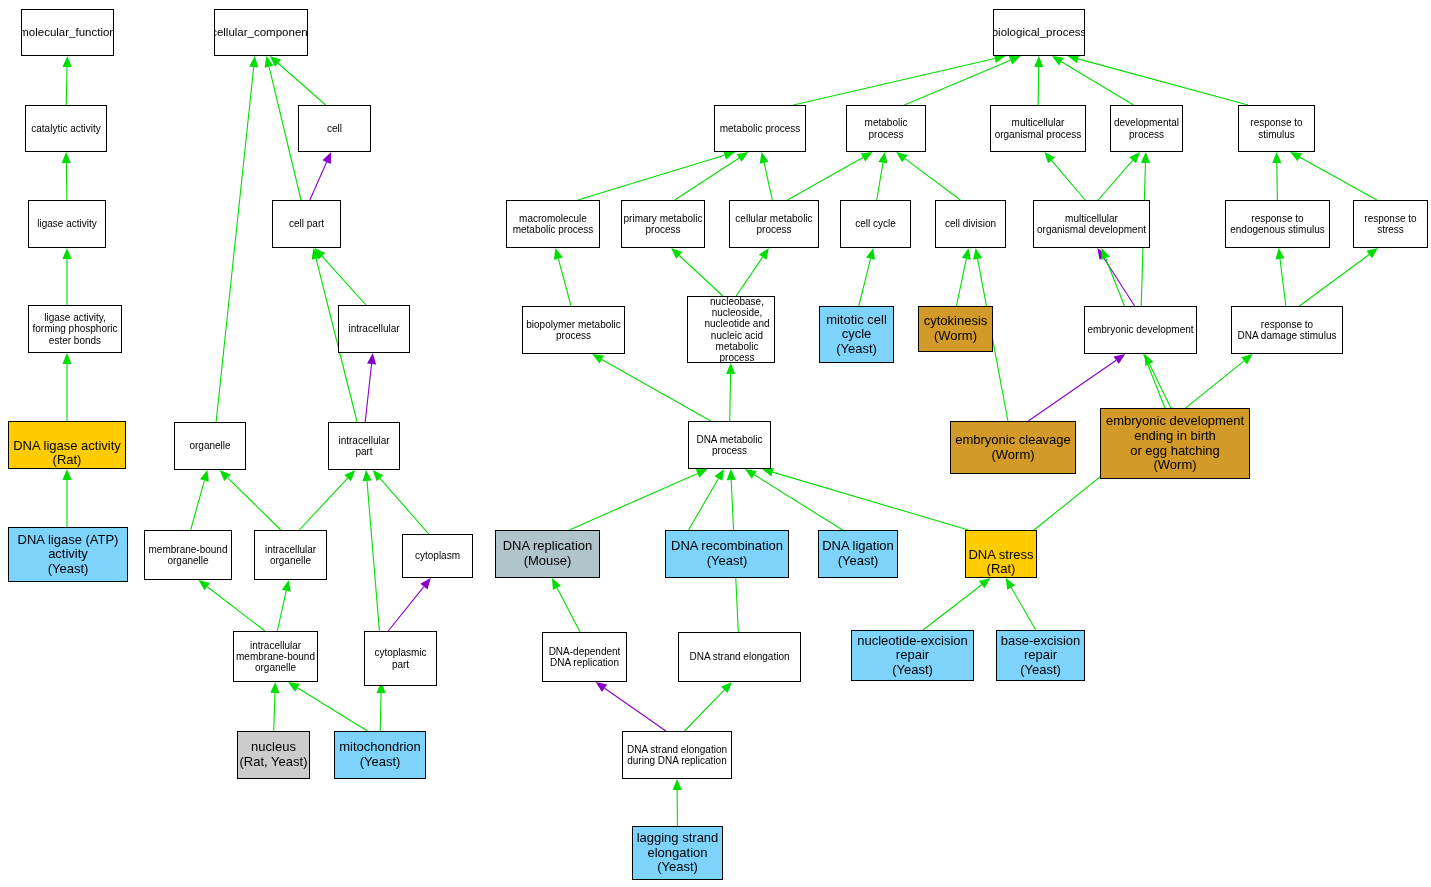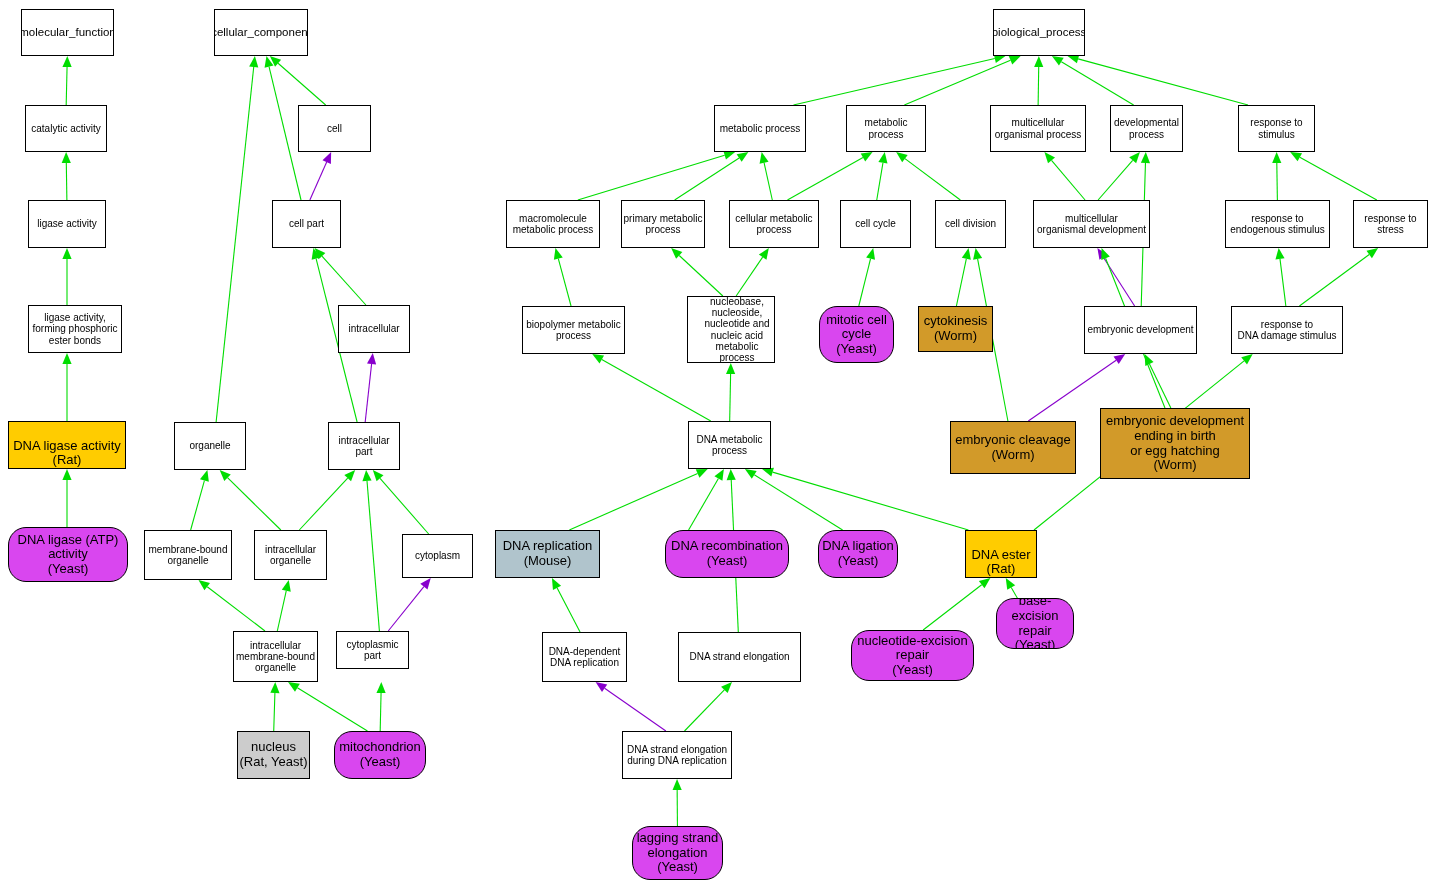--- a/index.html
+++ b/index.html
@@ -17,21 +17,21 @@
     text-align:center;
     color:#000000;
     line-height:1.12;
     white-space:pre-line;
     overflow:hidden;
   }
   .n-small{font-size:10px;}
   .n-med{font-size:11.5px;}
   .n-big{font-size:13px;}
   .fill-white{background:#ffffff;}
-  .fill-cyan{background:#d946ef;border-radius:18px;}
+  .fill-cyan{background:#7dd3fc;}
   .fill-gold{background:#ffcc00;align-items:flex-end;}
   .fill-orange{background:#d29a29;}
   .fill-grey{background:#cccccc;}
   .fill-steel{background:#b0c4cc;}
 </style>
 </head>
 <body>
 
 <div id="canvas">
   <svg id="edges">
@@ -315,21 +315,21 @@
     <div class="node fill-white n-small" style="left: 328px; top: 422px; width: 72px; height: 48px;"><span>intracellular
 part</span></div>
     <div class="node fill-white n-small" style="left: 144px; top: 530px; width: 88px; height: 50px;"><span>membrane-bound
 organelle</span></div>
     <div class="node fill-white n-small" style="left: 254px; top: 530px; width: 73px; height: 50px;"><span>intracellular
 organelle</span></div>
     <div class="node fill-white n-small" style="left: 402px; top: 534px; width: 71px; height: 44px;"><span>cytoplasm</span></div>
     <div class="node fill-white n-small" style="left: 233px; top: 631px; width: 85px; height: 51px;"><span>intracellular
 membrane-bound
 organelle</span></div>
-    <div class="node fill-white n-small" style="left: 336px; top: 631px; width: 73px; height: 38px;"><span>cytoplasmic
+    <div class="node fill-white n-small" style="left: 364px; top: 631px; width: 73px; height: 55px;"><span>cytoplasmic
 part</span></div>
     <div class="node fill-grey n-big" style="left: 237px; top: 731px; width: 73px; height: 48px; justify-content: center;"><span>nucleus
 (Rat, Yeast)</span></div>
     <div class="node fill-cyan n-big" style="left: 334px; top: 731px; width: 92px; height: 48px;"><span>mitochondrion
 (Yeast)</span></div>
     <div class="node fill-white n-med" style="left: 993px; top: 9px; width: 92px; height: 47px;"><span>biological_process</span></div>
     <div class="node fill-white n-small" style="left: 714px; top: 105px; width: 92px; height: 47px;"><span>metabolic process</span></div>
     <div class="node fill-white n-small" style="left: 846px; top: 105px; width: 80px; height: 47px;"><span>metabolic process</span></div>
     <div class="node fill-white n-small" style="left: 990px; top: 105px; width: 96px; height: 47px;"><span>multicellular
 organismal process</span></div>
@@ -373,29 +373,29 @@
 or egg hatching
 (Worm)</span></div>
     <div class="node fill-white n-small" style="left: 688px; top: 421px; width: 83px; height: 48px;"><span>DNA metabolic
 process</span></div>
     <div class="node fill-steel n-big" style="left: 495px; top: 530px; width: 105px; height: 48px;"><span>DNA replication
 (Mouse)</span></div>
     <div class="node fill-cyan n-big" style="left: 621px; top: 530px; width: 124px; height: 48px; margin-left: 44px;"><span>DNA recombination
 (Yeast)</span></div>
     <div class="node fill-cyan n-big" style="left: 818px; top: 530px; width: 80px; height: 48px;"><span>DNA ligation
 (Yeast)</span></div>
-    <div class="node fill-gold n-big" style="left: 965px; top: 530px; width: 72px; height: 48px;"><span>DNA ester
+    <div class="node fill-gold n-big" style="left: 965px; top: 530px; width: 72px; height: 48px;"><span>DNA stress
 (Rat)</span></div>
     <div class="node fill-white n-small" style="left: 542px; top: 632px; width: 85px; height: 50px;"><span>DNA-dependent
 DNA replication</span></div>
     <div class="node fill-white n-small" style="left: 678px; top: 632px; width: 123px; height: 50px;"><span>DNA strand elongation</span></div>
     <div class="node fill-cyan n-big" style="left: 851px; top: 630px; width: 123px; height: 51px;"><span>nucleotide-excision
 repair
 (Yeast)</span></div>
-    <div class="node fill-cyan n-big" style="left: 996px; top: 598px; width: 78px; height: 51px;"><span>base-excision
+    <div class="node fill-cyan n-big" style="left: 996px; top: 630px; width: 89px; height: 51px;"><span>base-excision
 repair
 (Yeast)</span></div>
     <div class="node fill-white n-small" style="left: 622px; top: 731px; width: 110px; height: 48px;"><span>DNA strand elongation
 during DNA replication</span></div>
     <div class="node fill-cyan n-big" style="left: 632px; top: 826px; width: 91px; height: 54px;"><span>lagging strand
 elongation
 (Yeast)</span></div>
   </div>
 
 </body></html>

